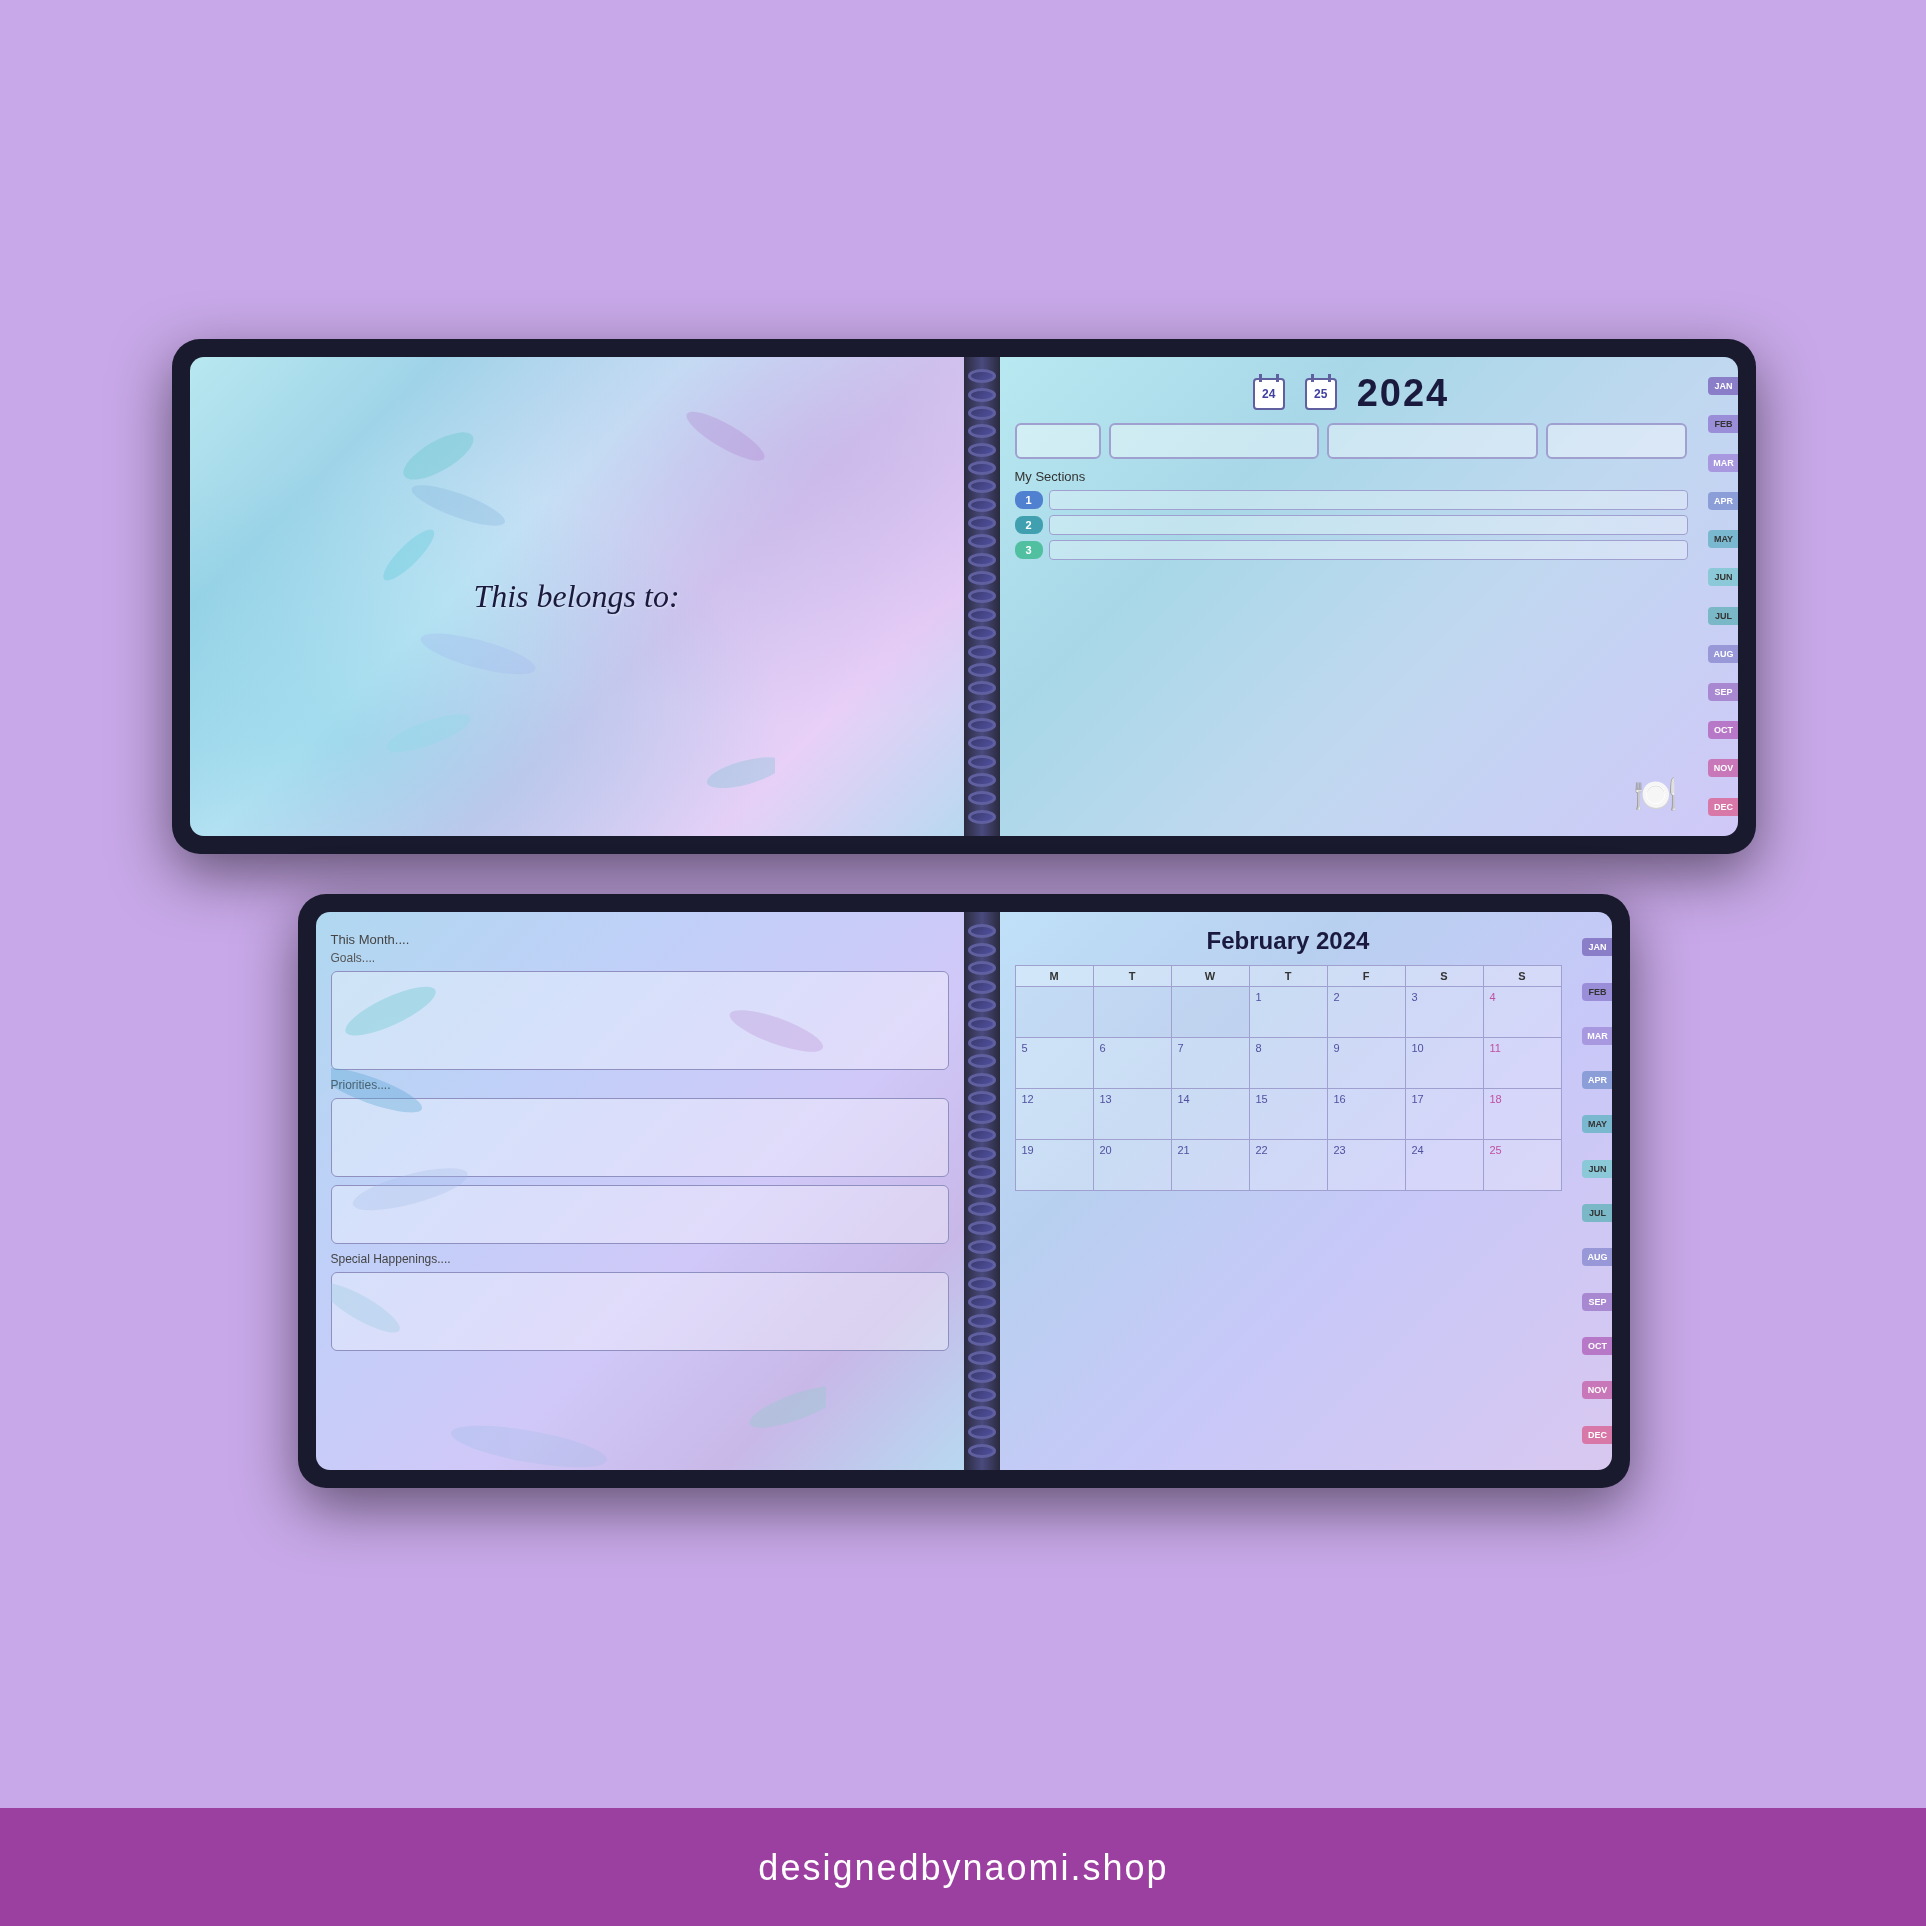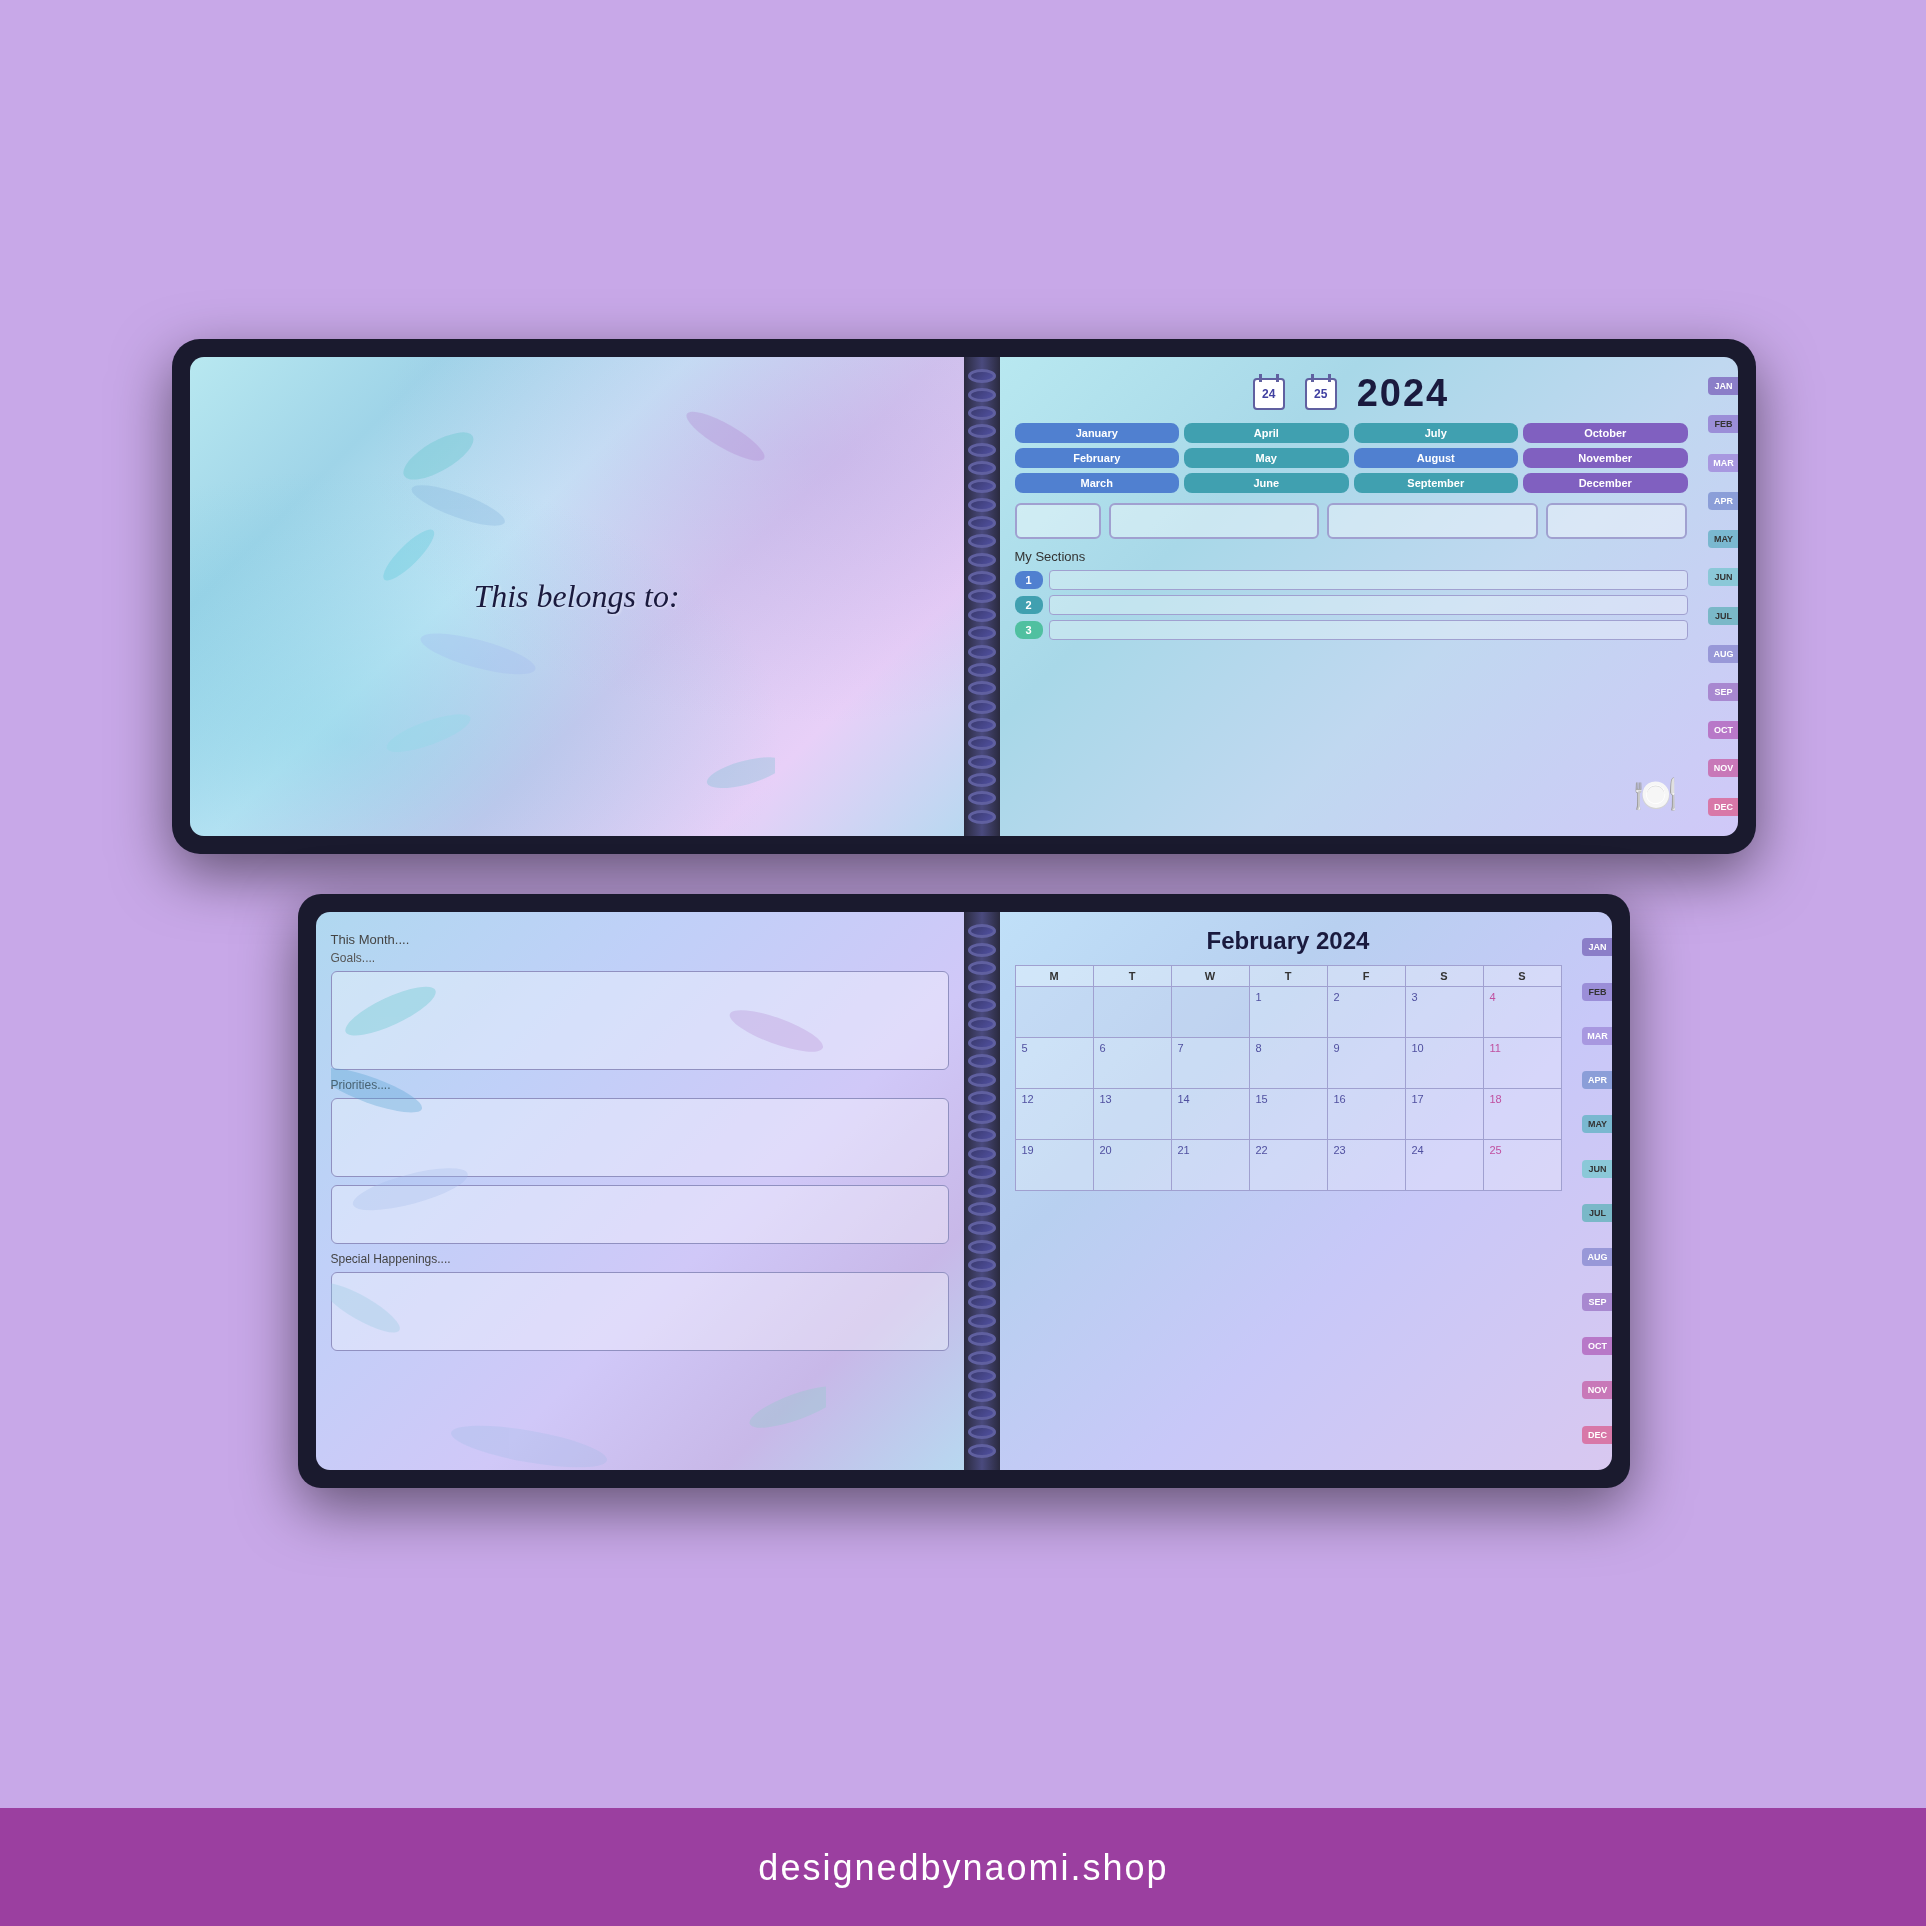--- a/index.html
+++ b/index.html
@@ -35,21 +35,20 @@
     }
 
     .tablet-1 {
       width: 1584px;
       height: 515px;
     }
 
     .tablet-2 {
       width: 1332px;
       height: 594px;
-      border-radius: 23px;
     }
 
     .tablet-screen {
       position: absolute;
       top: 18px;
       left: 18px;
       right: 18px;
       bottom: 18px;
       border-radius: 14px;
       overflow: hidden;
@@ -466,34 +465,20 @@
         <div class="year-header">
           <div class="calendar-icon">
             <span>24</span>
           </div>
           <div class="calendar-icon">
             <span>25</span>
           </div>
           <div class="year-number">2024</div>
         </div>
 
-        <div class="month-grid">
-          <div class="month-btn btn-blue">January</div>
-          <div class="month-btn btn-teal">April</div>
-          <div class="month-btn btn-teal">July</div>
-          <div class="month-btn btn-purple">October</div>
-          <div class="month-btn btn-blue">February</div>
-          <div class="month-btn btn-teal">May</div>
-          <div class="month-btn btn-blue">August</div>
-          <div class="month-btn btn-purple">November</div>
-          <div class="month-btn btn-blue">March</div>
-          <div class="month-btn btn-teal">June</div>
-          <div class="month-btn btn-teal">September</div>
-          <div class="month-btn btn-purple">December</div>
-        </div>
 
         <div class="placeholder-boxes">
           <div class="placeholder-box small"></div>
           <div class="placeholder-box large"></div>
           <div class="placeholder-box large"></div>
           <div class="placeholder-box"></div>
         </div>
 
         <div class="sections-area">
           <div class="sections-title">My Sections</div>

